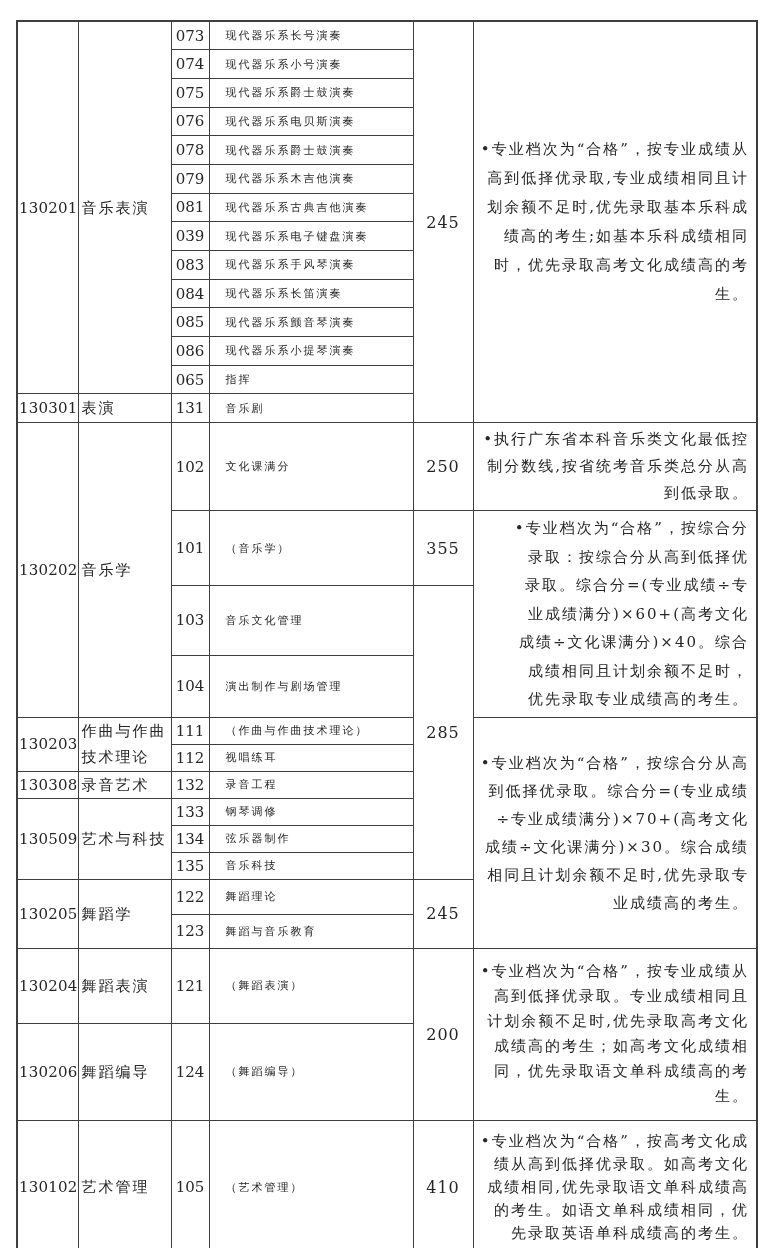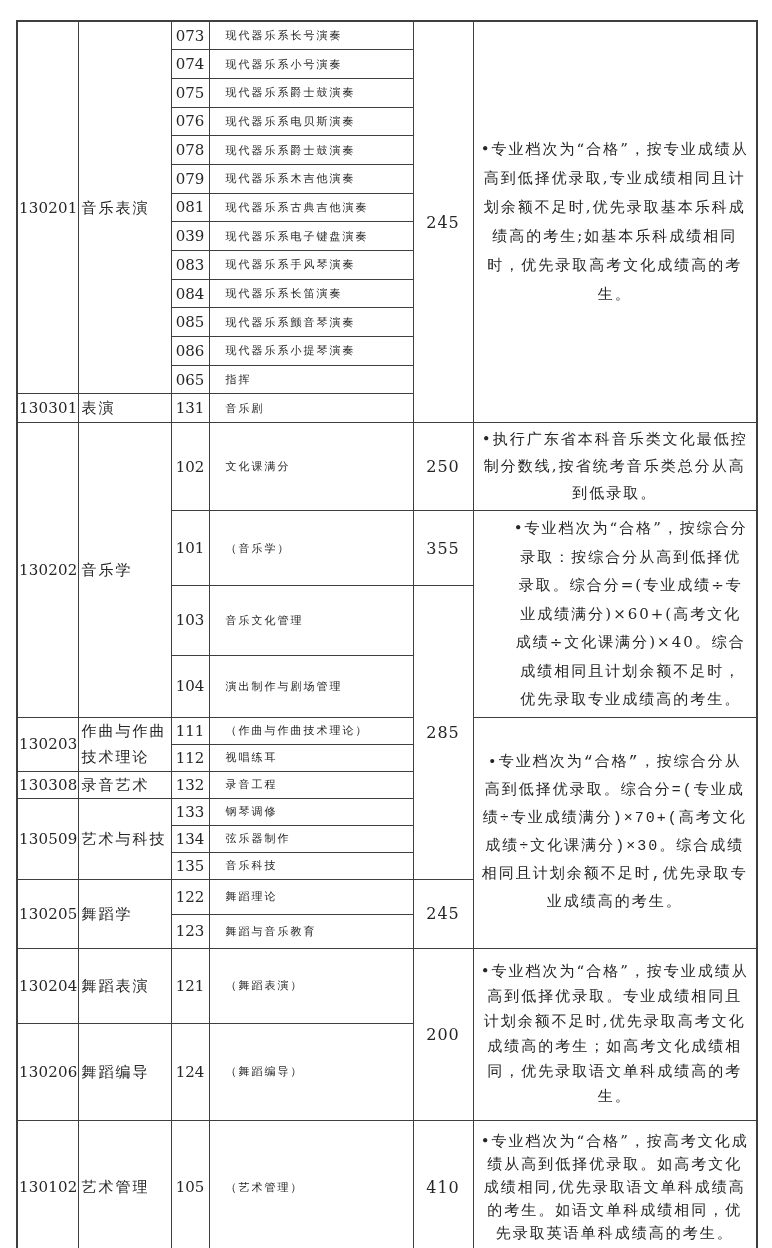--- a/index.html
+++ b/index.html
@@ -35,28 +35,28 @@
   tr.h97{height:97px;}
   tr.h135{height:135px;}
   
   .code{font-size:15px;text-align:left;padding:0 1px;letter-spacing:0.2px;}
   .major{font-size:15px;letter-spacing:2px;padding:0 3px;line-height:26px;margin-left:10px;}
   .pcode{font-size:15px;text-align:center;padding:0 1px;margin-left:32px;}
   .pname{font-size:11px;letter-spacing:2px;padding:0 16px;white-space:nowrap;}
   .score{font-size:16px;text-align:center;letter-spacing:1px;}
   .rule{
     font-size:15px;letter-spacing:2px;
-    text-align:center;padding:3px 7px;
+    text-align:right;padding:3px 7px;
     word-break:break-all;
     margin-top:28px;
   }
   .lh-a{line-height:29px;}
   .lh-b{line-height:27px;}
   .lh-c{line-height:28.5px;padding-left:39px;}
-  .lh-d{line-height:28px;font-family:Liberation Mono, monospace;}
+  .lh-d{line-height:28px;}
   .lh-e{line-height:25px;}
   .lh-f{line-height:23px;}
 </style>
 </head>
 <body>
 
 <div class="sheet">
 <table>
   <colgroup>
     <col style="width:61px">

